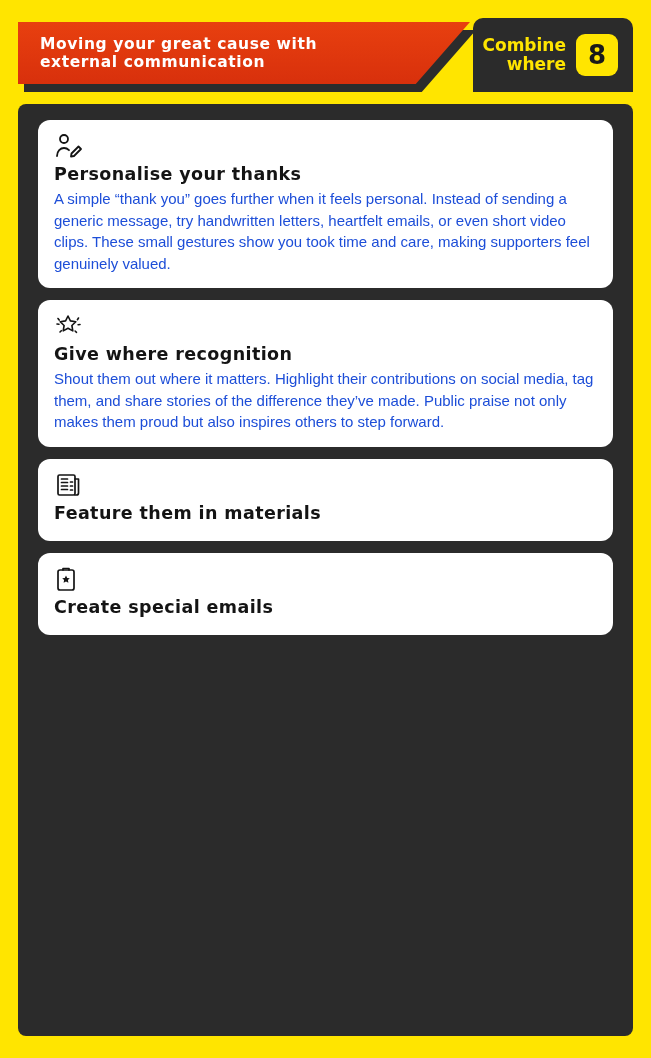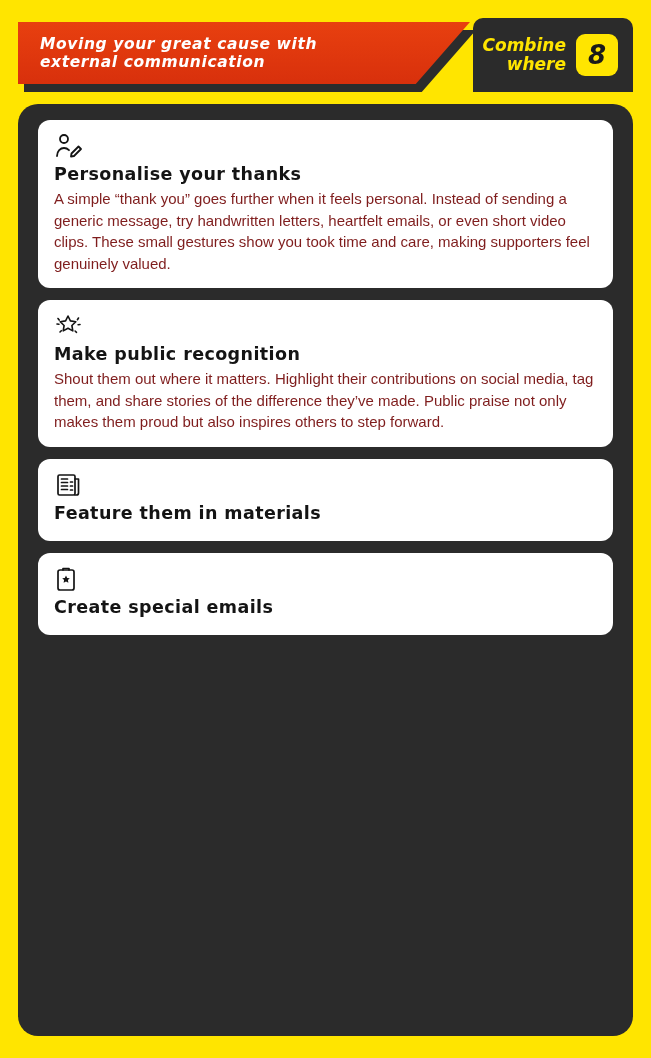--- a/index.html
+++ b/index.html
@@ -15,21 +15,20 @@
     position: relative;
   }
 
   
   .header {
     position: absolute;
     top: 18px;
     left: 18px;
     right: 18px;
     height: 74px;
-    font-style: italic;
   }
   .header-banner {
     position: absolute;
     left: 0;
     top: 4px;
     width: 452px;
     height: 62px;
     background: #E03A10;
     background: linear-gradient(180deg, #E8400F 0%, #D8300C 100%);
     clip-path: polygon(0 0, 100% 0, 88% 100%, 0 100%);
@@ -96,21 +95,21 @@
   }
 
   
   .panel {
     position: absolute;
     top: 104px;
     left: 18px;
     width: 615px;
     height: 932px;
     background: #2B2B2B;
-    border-radius: 20px;
+    border-radius: 8px;
     box-sizing: border-box;
     padding: 16px 20px;
   }
 
   
   .card {
     background: #ffffff;
     border-radius: 12px;
     padding: 12px 16px 14px 16px;
     margin-bottom: 12px;
@@ -125,21 +124,21 @@
     font-size: 17.5px;
     font-weight: bold;
     color: #141414;
     letter-spacing: 0.4px;
     margin: 2px 0 4px 0;
     font-family: "DejaVu Sans", sans-serif;
   }
   .card-body {
     font-size: 15px;
     line-height: 21.5px;
-    color: #7f1d1d;
+    color: #1d4ed8;
     font-family: "Liberation Sans", sans-serif;
   }
 </style>
 </head>
 <body>
 
 <div class="header">
   <div class="header-banner-shadow"></div>
   <div class="header-banner">
     <div class="header-banner-text">Moving your great cause with external communication</div>
@@ -167,21 +166,21 @@
     <div class="card-body">A simple “thank you” goes further when it feels personal. Instead of sending a generic message, try handwritten letters, heartfelt emails, or even short video clips. These small gestures show you took time and care, making supporters feel genuinely valued.</div>
   </div>
 
   <div class="card">
     <span class="card-icon">
       <svg width="30" height="28" viewBox="0 0 30 28" fill="none" stroke="#141414" stroke-width="1.6" stroke-linecap="round" stroke-linejoin="round">
         <path d="M14 4l2.4 4.9 5.4.8-3.9 3.8.9 5.4-4.8-2.6-4.8 2.6.9-5.4L6.2 9.7l5.4-.8z"></path>
         <path d="M4 6.5l1.2 1.6M3 12l1.9.3M24.5 6l-1.1 1.7M26 12.5l-1.9.2M6 20l1.3-1.3M22.5 20.3l-1.4-1.3"></path>
       </svg>
     </span>
-    <div class="card-title">Make public recognition</div>
+    <div class="card-title">Give where recognition</div>
     <div class="card-body">Shout them out where it matters. Highlight their contributions on social media, tag them, and share stories of the difference they’ve made. Public praise not only makes them proud but also inspires others to step forward.</div>
   </div>
 
   <div class="card">
     <span class="card-icon">
       <svg width="30" height="28" viewBox="0 0 30 28" fill="none" stroke="#141414" stroke-width="1.7" stroke-linecap="round" stroke-linejoin="round">
         <rect x="4" y="4" width="17" height="20" rx="1.5"></rect>
         <path d="M21 8h3.5v14a2 2 0 0 1-2 2H21"></path>
         <path d="M7.5 8h6M7.5 11.5h6M7.5 15h6M7.5 18.5h6M16.5 11h2M16.5 15h2M16.5 19h2"></path>
       </svg>

